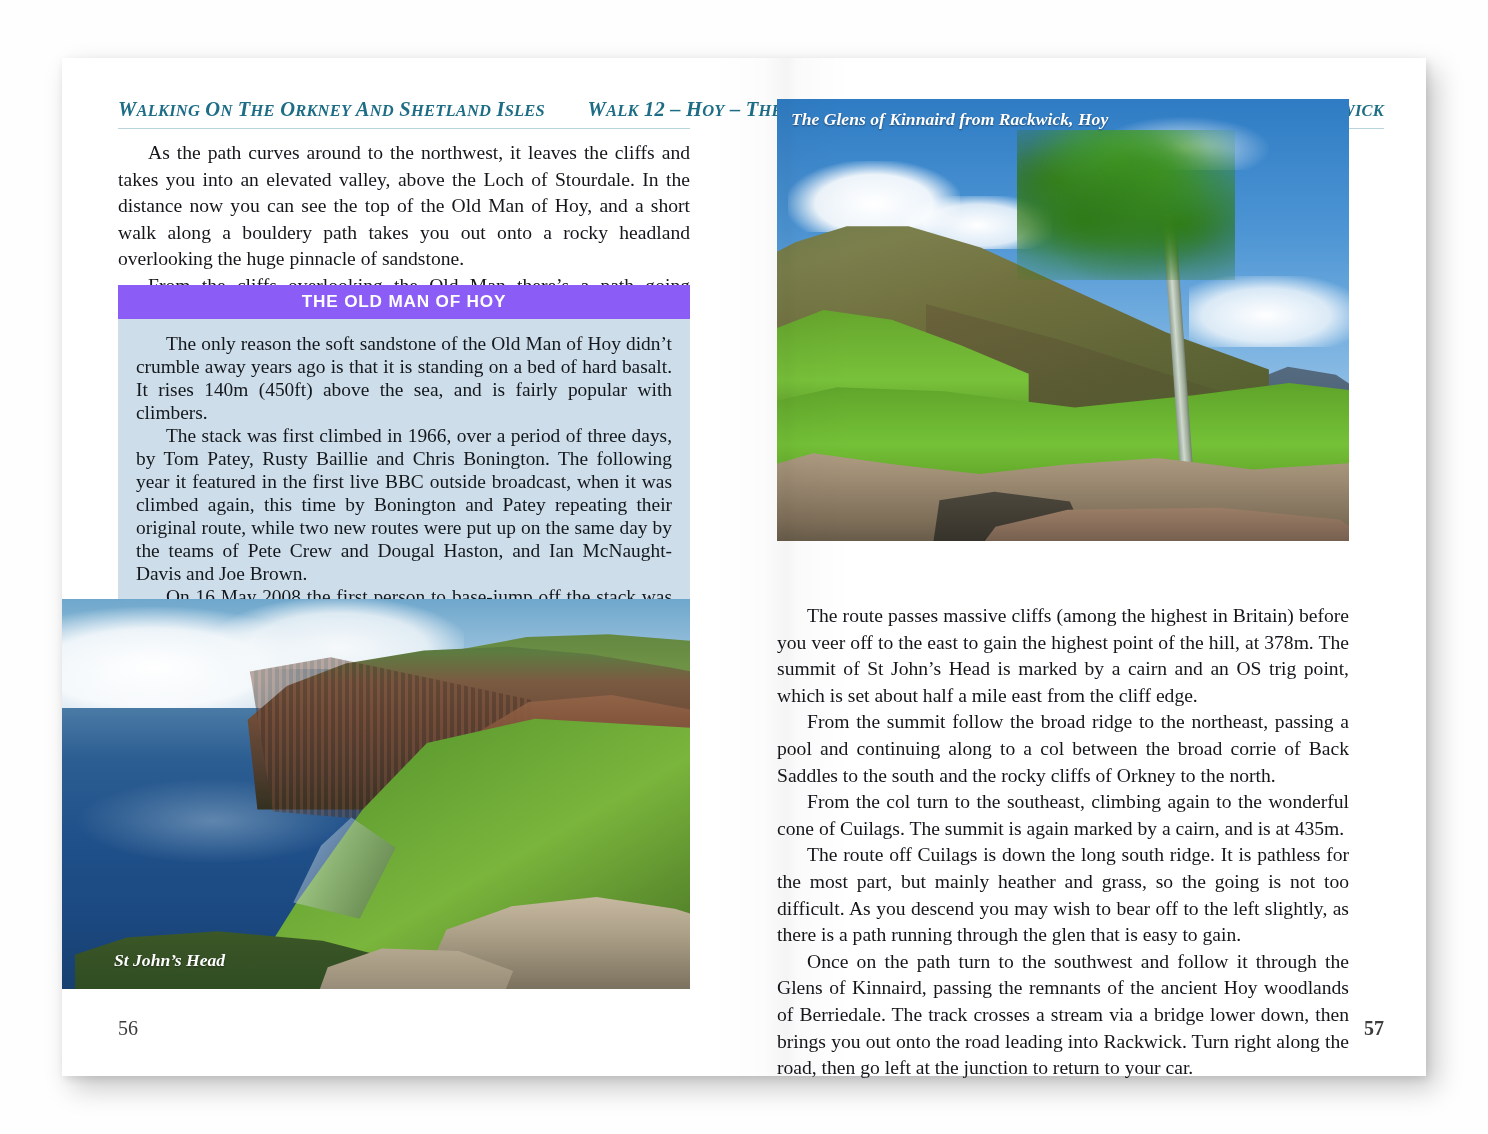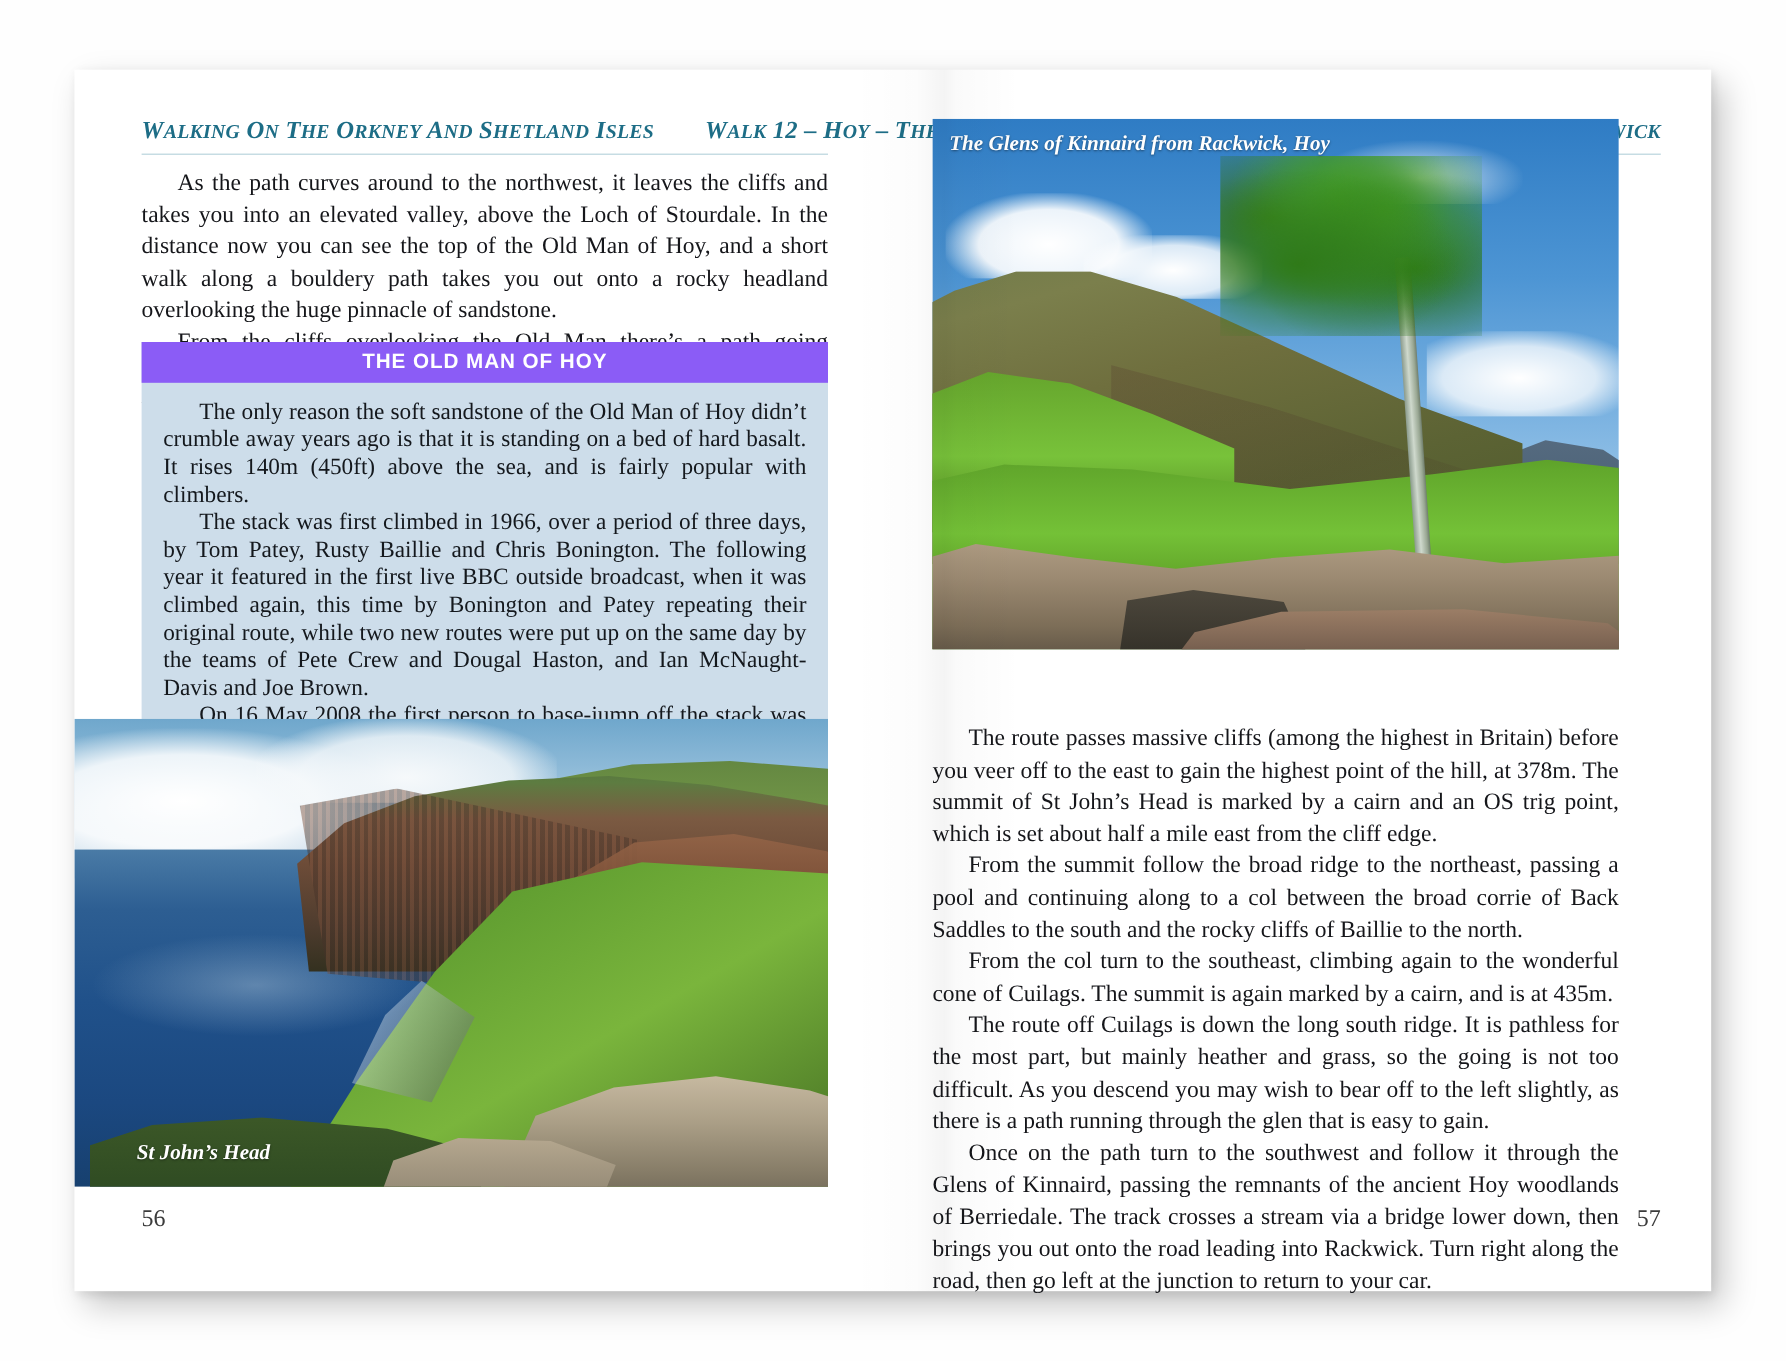--- a/index.html
+++ b/index.html
@@ -317,27 +317,27 @@
   }
   .photo-glens .g-foreground-rock {
     position:absolute; left:34%; top:92%; width:70%; height:12%;
     background: linear-gradient(to bottom, #9d7f67 0%, #7b6352 60%, #5c4a3d 100%);
     clip-path: polygon(6% 40%, 24% 8%, 62% 4%, 92% 26%, 100% 70%, 100% 100%, 0% 100%);
   }
 
   
   .folio {
     position: absolute;
-    bottom: 48px;
+    bottom: 36px;
     font-family: "Liberation Serif", serif;
     font-size: 20px;
     color: #3b3b3b;
   }
   .folio-left  { left: 56px; }
-  .folio-right { right: 42px; }
+  .folio-right { right: 42px; font-weight: bold; }
 </style>
 </head>
 <body>
 
 <div class="scene">
   <div class="spread">
 
     <div class="page page-left">
 
       <div class="runhead runhead-left"><span class="cap">W</span><span class="sc">A</span><span class="sc">L</span><span class="sc">K</span><span class="sc">I</span><span class="sc">N</span><span class="sc">G</span><span class="cap"> </span><span class="cap">O</span><span class="sc">N</span><span class="cap"> </span><span class="cap">T</span><span class="sc">H</span><span class="sc">E</span><span class="cap"> </span><span class="cap">O</span><span class="sc">R</span><span class="sc">K</span><span class="sc">N</span><span class="sc">E</span><span class="sc">Y</span><span class="cap"> </span><span class="cap">A</span><span class="sc">N</span><span class="sc">D</span><span class="cap"> </span><span class="cap">S</span><span class="sc">H</span><span class="sc">E</span><span class="sc">T</span><span class="sc">L</span><span class="sc">A</span><span class="sc">N</span><span class="sc">D</span><span class="cap"> </span><span class="cap">I</span><span class="sc">S</span><span class="sc">L</span><span class="sc">E</span><span class="sc">S</span></div>
@@ -398,21 +398,21 @@
         <div class="g-canopy"></div>
         <div class="g-wall"></div>
         <div class="g-wall-stones"></div>
         <div class="g-wall-dark"></div>
         <div class="g-foreground-rock"></div>
         <div class="photo-caption" style="left:14px; top:10px;">The Glens of Kinnaird from Rackwick, Hoy</div>
       </div>
 
       <div class="col col-right-bot">
         <p>The route passes massive cliffs (among the highest in Britain) before you veer off to the east to gain the highest point of the hill, at 378m. The summit of <b>St John’s Head</b> is marked by a cairn and an OS trig point, which is set about half a mile east from the cliff edge.</p>
-        <p>From the summit follow the broad ridge to the northeast, passing a pool and continuing along to a col between the broad corrie of <b>Back Saddles</b> to the south and the rocky cliffs of <b>Baillie</b> to the north.</p>
+        <p>From the summit follow the broad ridge to the northeast, passing a pool and continuing along to a col between the broad corrie of <b>Back Saddles</b> to the south and the rocky cliffs of <b>Orkney</b> to the north.</p>
         <p>From the col turn to the southeast, climbing again to the wonderful cone of <b>Cuilags</b>. The summit is again marked by a cairn, and is at 435m.</p>
         <p>The route off Cuilags is down the long south ridge. It is pathless for the most part, but mainly heather and grass, so the going is not too difficult. As you descend you may wish to bear off to the left slightly, as there is a path running through the glen that is easy to gain.</p>
         <p>Once on the path turn to the southwest and follow it through the <b>Glens of Kinnaird</b>, passing the remnants of the ancient Hoy woodlands of <b>Berriedale</b>. The track crosses a stream via a bridge lower down, then brings you out onto the road leading into <b>Rackwick</b>. Turn right along the road, then go left at the junction to return to your car.</p>
       </div>
 
       <div class="folio folio-right">57</div>
     </div>
 
     <div class="gutter"></div>
   </div>

